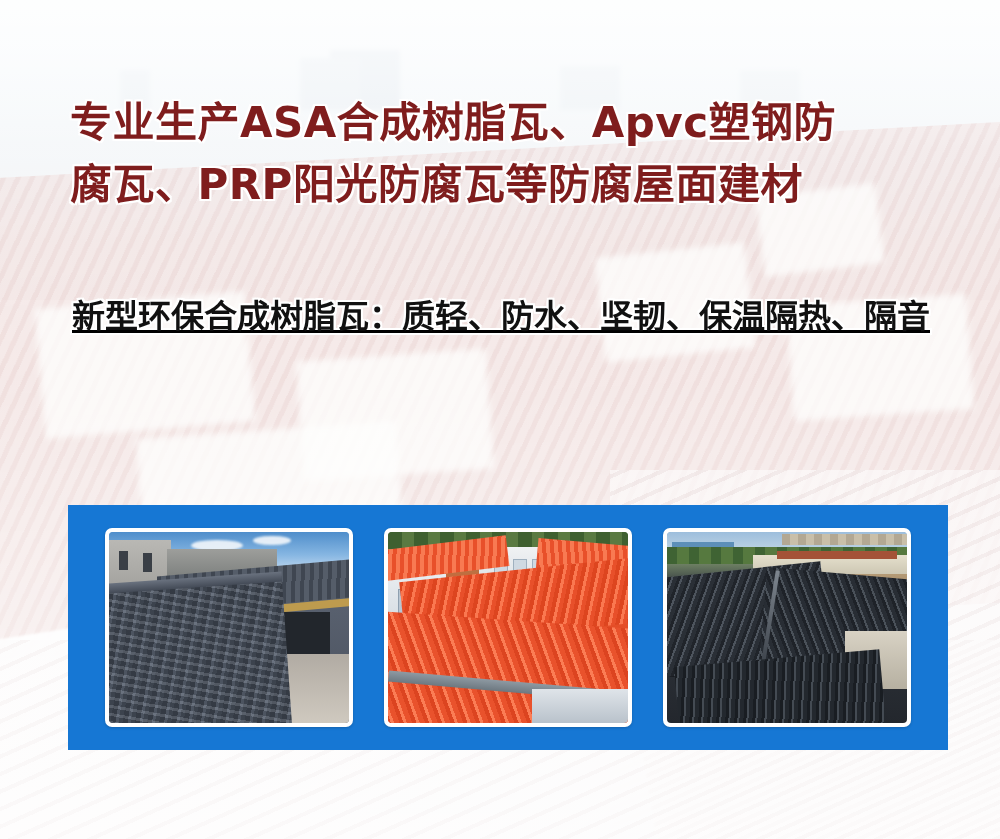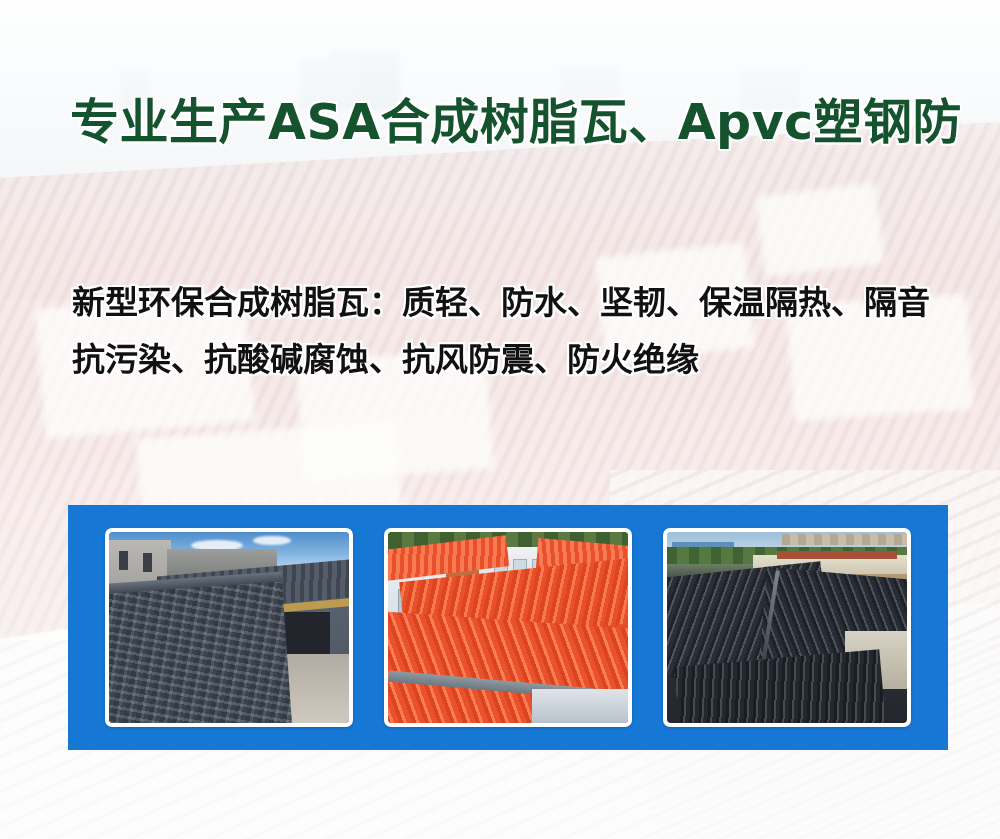--- a/index.html
+++ b/index.html
@@ -133,42 +133,43 @@
     inset: 0;
   }
 
   .headline {
     position: absolute;
     left: 70px;
     top: 92px;
     width: 880px;
   }
   .headline-line {
-    font-size: 49px;
+    font-size: 42px;
     font-weight: 700;
     line-height: 62px;
-    color: #14532d;
+    color: #7f1d1d;
     letter-spacing: .5px;
     white-space: nowrap;
     text-shadow:
        2px 0 0 rgba(255,255,255,.92),
       -2px 0 0 rgba(255,255,255,.92),
        0 2px 0 rgba(255,255,255,.92),
        0 -2px 0 rgba(255,255,255,.92),
        2px 2px 0 rgba(255,255,255,.92),
       -2px 2px 0 rgba(255,255,255,.92),
        2px -2px 0 rgba(255,255,255,.92),
       -2px -2px 0 rgba(255,255,255,.92);
   }
 
   .subhead {
     position: absolute;
     left: 72px;
-    top: 274px;
+    top: 288px;
     width: 900px;
+    text-decoration: underline;
   }
   .subhead-line {
     font-size: 33px;
     font-weight: 700;
     line-height: 57px;
     color: #111111;
     white-space: nowrap;
     text-shadow:
        2px 0 0 rgba(255,255,255,.95),
       -2px 0 0 rgba(255,255,255,.95),
@@ -334,25 +335,25 @@
     <div class="bg-ribs-right"></div>
     <div class="bg-foreground-panel"></div>
     <div class="bg-ribs"></div>
     <div class="bg-wash"></div>
   </div>
 
   <div class="content">
 
     <div class="headline">
       <div class="headline-line">专业生产ASA合成树脂瓦、Apvc塑钢防</div>
+      <div class="headline-line">腐瓦、PRP阳光防腐瓦等防腐屋面建材</div>
     </div>
 
     <div class="subhead">
       <div class="subhead-line">新型环保合成树脂瓦：质轻、防水、坚韧、保温隔热、隔音</div>
-      <div class="subhead-line">抗污染、抗酸碱腐蚀、抗风防震、防火绝缘</div>
     </div>
 
     <div class="gallery">
 
       <div class="photo-frame">
         <div class="photo ph1">
           <div class="sky"></div>
           <div class="cloud c1"></div>
           <div class="cloud c2"></div>
           <div class="wallL"></div>

